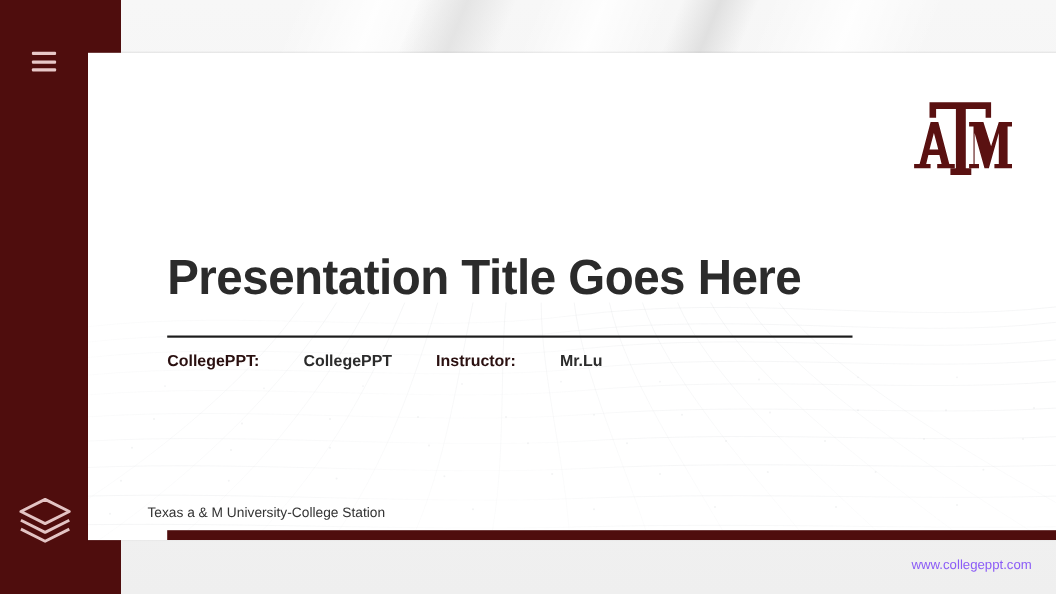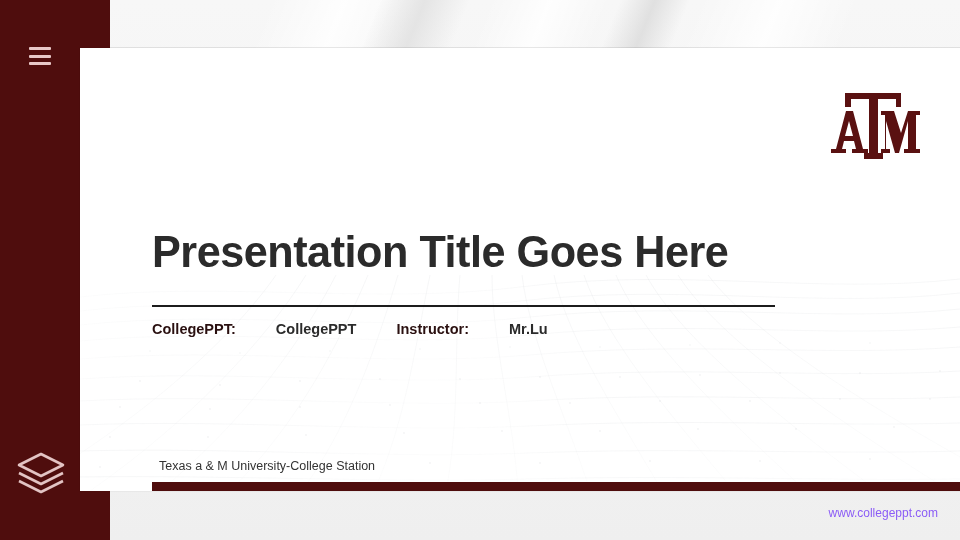--- a/index.html
+++ b/index.html
@@ -125,21 +125,21 @@
     font-weight: bold;
     color: #262626;
     white-space: nowrap;
   }
   .byline .lbl { color: #2a1010; }
   .byline .val { color: #2b2b2b; margin-left: 36px; }
   .byline .gap { display: inline-block; width: 32px; }
 
   .univ {
     position: absolute;
-    left: 79px; top: 411px;
+    left: 54px; top: 411px;
     font-size: 12.5px;
     color: #333333;
     white-space: nowrap;
     text-align: right;
   }
 
   .bottombar {
     position: absolute;
     left: 72px; bottom: 0;
     width: 808px; height: 9px;

